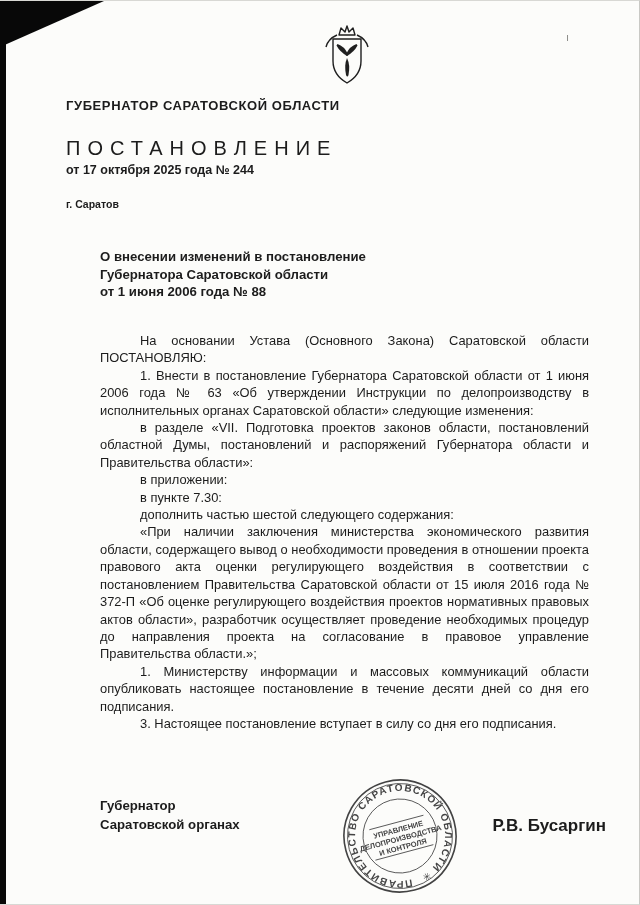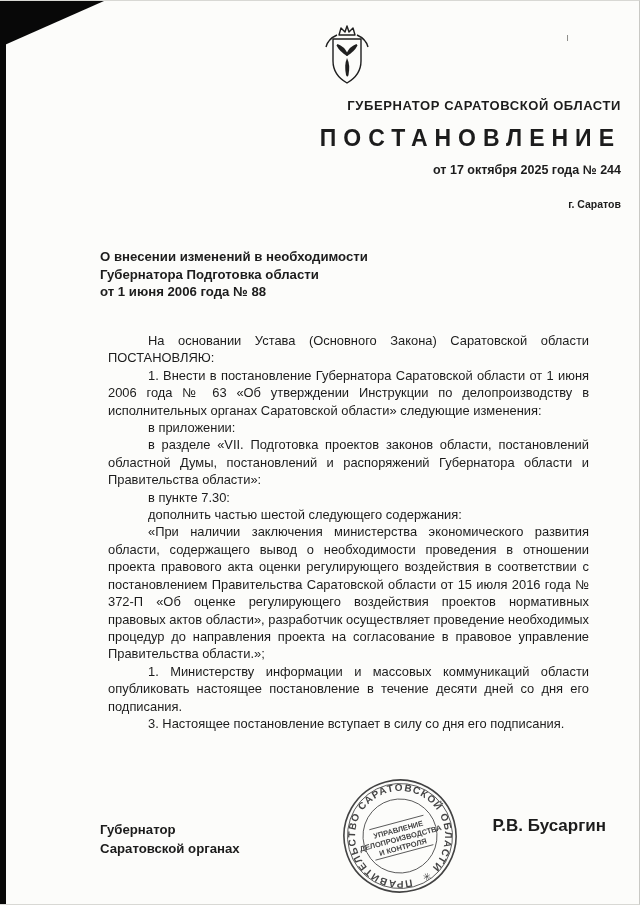--- a/index.html
+++ b/index.html
@@ -7,30 +7,30 @@
     position:relative;width:640px;height:905px;overflow:hidden;
     background:#fcfcfa;color:#1c1c1c;box-sizing:border-box;
     font-family:"Liberation Sans","DejaVu Sans",sans-serif;
     border-top:1px solid #d8d8d4;border-right:1px solid #c9c9c5;border-bottom:1px solid #d8d8d4;
   }
   .edge-left{position:absolute;left:0;top:0;width:6px;height:905px;background:#080808;}
   .corner-fold{position:absolute;left:0;top:0;width:0;height:0;
     border-top:46px solid #080808;border-right:104px solid transparent;}
   .corner-mark{position:absolute;top:30px;left:566px;font-size:11px;color:#8a8a86;}
   .emblem{position:absolute;top:22px;left:347px;transform:translateX(-50%);}
-  .centered{position:absolute;left:66px;right:18px;text-align:right;}
+  .centered{position:absolute;left:66px;right:18px;text-align:left;}
   .org{top:97px;font-size:13px;font-weight:600;letter-spacing:0.6px;}
-  .doctype{top:124px;font-size:23px;font-weight:700;letter-spacing:7px;}
+  .doctype{top:136px;font-size:20px;font-weight:400;letter-spacing:7px;}
   .dateline{top:162px;font-size:12.5px;font-weight:700;}
   .city{top:197px;font-size:10.5px;font-weight:700;}
   .subject{position:absolute;top:247px;left:100px;font-size:13.2px;font-weight:700;line-height:17.6px;}
   .body-text{position:absolute;top:331px;left:100px;right:50px;
-    font-size:12.9px;line-height:17.4px;text-align:justify;margin-left:8px;}
+    font-size:12.9px;line-height:17.4px;text-align:justify;}
   .body-text p{margin:0;text-indent:40px;}
-  .sig-post{position:absolute;top:820px;left:100px;font-size:13.2px;font-weight:700;line-height:18.5px;}
+  .sig-post{position:absolute;top:796px;left:100px;font-size:13.2px;font-weight:700;line-height:18.5px;}
   .sig-name{position:absolute;top:815px;right:33px;font-size:17px;font-weight:700;}
   .stamp{position:absolute;left:340px;top:775px;width:120px;height:120px;opacity:0.92;}
 </style>
 </head>
 <body>
 
 <div class="page">
 
   <div class="edge-left"></div>
   <div class="corner-fold"></div>
@@ -51,30 +51,30 @@
       </g>
     </svg>
   </div>
 
   <div class="centered org">ГУБЕРНАТОР САРАТОВСКОЙ ОБЛАСТИ</div>
   <div class="centered doctype">ПОСТАНОВЛЕНИЕ</div>
   <div class="centered dateline">от 17 октября 2025 года № 244</div>
   <div class="centered city">г. Саратов</div>
 
   <div class="subject">
-    <div>О внесении изменений в необходимости</div>
-    <div>Губернатора Подготовка области</div>
+    <div>О внесении изменений в постановление</div>
+    <div>Губернатора Саратовской области</div>
     <div>от 1 июня 2006 года № 88</div>
   </div>
 
   <div class="body-text">
     <p>На основании Устава (Основного Закона) Саратовской области ПОСТАНОВЛЯЮ:</p>
     <p>1. Внести в постановление Губернатора Саратовской области от 1 июня 2006 года № 63 «Об утверждении Инструкции по делопроизводству в исполнительных органах Саратовской области» следующие изменения:</p>
+    <p>в разделе «VII. Подготовка проектов законов области, постановлений областной Думы, постановлений и распоряжений Губернатора области и Правительства области»:</p>
     <p>в приложении:</p>
-    <p>в разделе «VII. Подготовка проектов законов области, постановлений областной Думы, постановлений и распоряжений Губернатора области и Правительства области»:</p>
     <p>в пункте 7.30:</p>
     <p>дополнить частью шестой следующего содержания:</p>
     <p>«При наличии заключения министерства экономического развития области, содержащего вывод о необходимости проведения в отношении проекта правового акта оценки регулирующего воздействия в соответствии с постановлением Правительства Саратовской области от 15 июля 2016 года № 372-П «Об оценке регулирующего воздействия проектов нормативных правовых актов области», разработчик осуществляет проведение необходимых процедур до направления проекта на согласование в правовое управление Правительства области.»;</p>
     <p>1. Министерству информации и массовых коммуникаций области опубликовать настоящее постановление в течение десяти дней со дня его подписания.</p>
     <p>3. Настоящее постановление вступает в силу со дня его подписания.</p>
   </div>
 
   <div class="sig-post">
     <div>Губернатор</div>
     <div>Саратовской органах</div>

